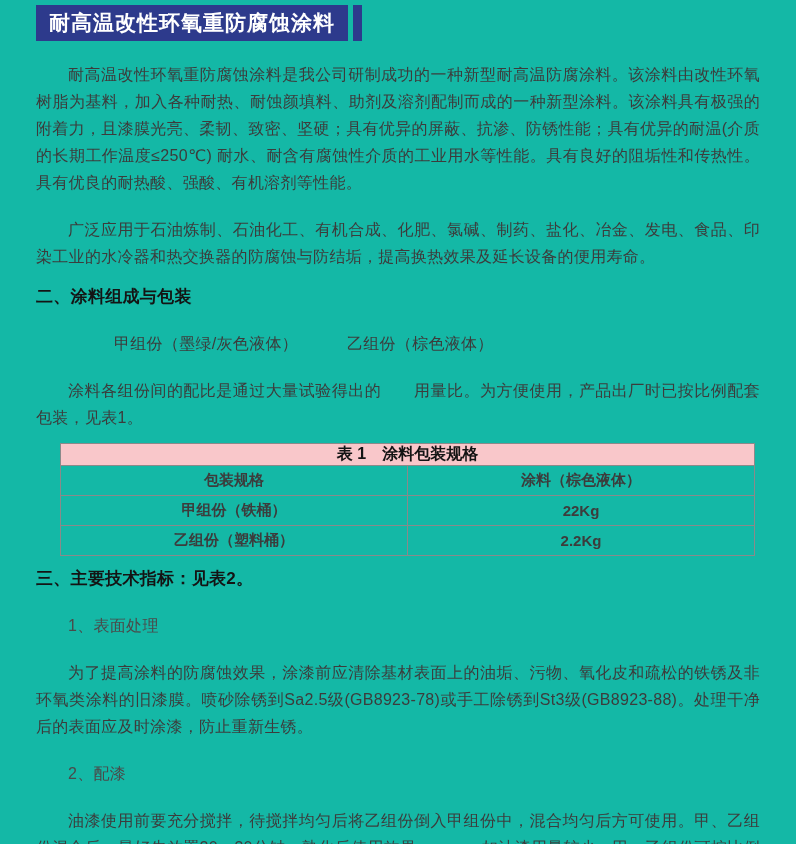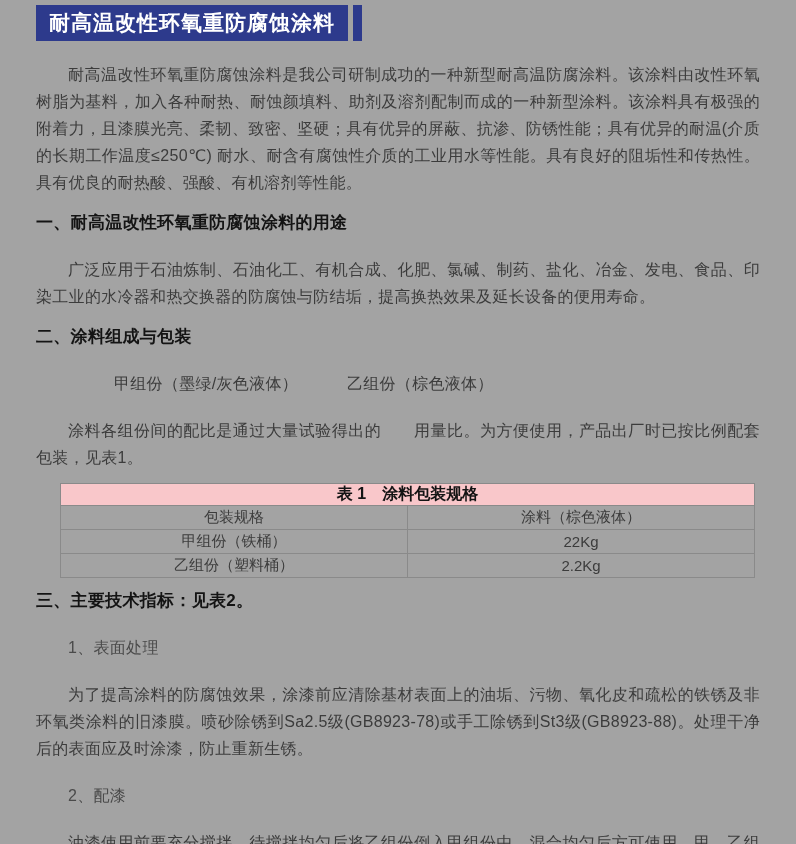--- a/index.html
+++ b/index.html
@@ -8,21 +8,21 @@
     width: 796px;
     height: 844px;
     overflow: hidden;
     font-family: "Liberation Sans", "DejaVu Sans", sans-serif;
     color: #3c3c3c;
   }
   .page {
     width: 796px;
     height: 844px;
     padding: 5px 36px 0 36px;
-    background: #a3a3a3;
+    background: #14b8a6;
   }
   
   .header-row {
     display: flex;
     align-items: stretch;
     height: 36px;
     margin-bottom: 18px;
   }
   .title-box {
     background: #2d3a8c;
@@ -62,25 +62,26 @@
   h2.tight { margin-top: 2px; }
   
   table.pack {
     border-collapse: collapse;
     width: 695px;
     margin: 12px 0 10px 24px;
     table-layout: fixed;
   }
   table.pack td {
     border: 1px solid #8a8a8a;
-    height: 24px;
+    height: 30px;
     text-align: center;
     vertical-align: middle;
     font-size: 15px;
     color: #3c3c3c;
+    font-weight: bold;
   }
   table.pack .tbl-title {
     background: #f9c7ca;
     font-weight: bold;
     color: #141414;
     font-size: 16px;
     height: 14px;
   }
   table.pack .col1 { width: 45%; }
 </style>
@@ -89,21 +90,20 @@
 
 <div class="page">
 
   <div class="header-row">
     <div class="title-box">耐高温改性环氧重防腐蚀涂料</div>
     <div class="title-tail"></div>
   </div>
 
   <p class="body indent">耐高温改性环氧重防腐蚀涂料是我公司研制成功的一种新型耐高温防腐涂料。该涂料由改性环氧树脂为基料，加入各种耐热、耐蚀颜填料、助剂及溶剂配制而成的一种新型涂料。该涂料具有极强的附着力，且漆膜光亮、柔韧、致密、坚硬；具有优异的屏蔽、抗渗、防锈性能；具有优异的耐温(介质的长期工作温度≤250℃) 耐水、耐含有腐蚀性介质的工业用水等性能。具有良好的阻垢性和传热性。具有优良的耐热酸、强酸、有机溶剂等性能。</p>
 
-  <h2 class="sec">一、耐高温改性环氧重防腐蚀涂料的用途</h2>
   <p class="body indent">广泛应用于石油炼制、石油化工、有机合成、化肥、氯碱、制药、盐化、冶金、发电、食品、印染工业的水冷器和热交换器的防腐蚀与防结垢，提高换热效果及延长设备的便用寿命。</p>
 
   <h2 class="sec">二、涂料组成与包装</h2>
   <p class="body components">甲组份（墨绿/灰色液体）　　　乙组份（棕色液体）</p>
   <p class="body indent">涂料各组份间的配比是通过大量试验得出的　　用量比。为方便使用，产品出厂时已按比例配套包装，见表1。</p>
 
   <table class="pack">
     <tbody>
       <tr>
         <td colspan="2" class="tbl-title">表 1　涂料包装规格</td>

